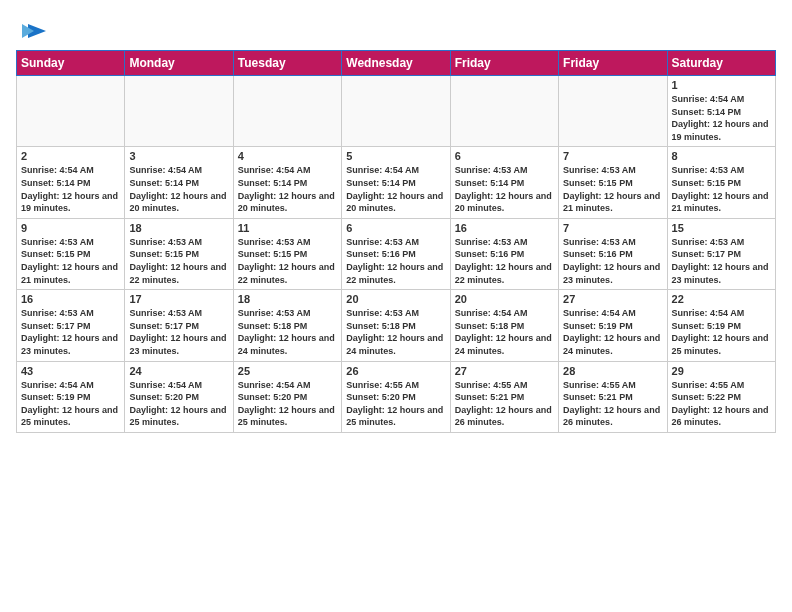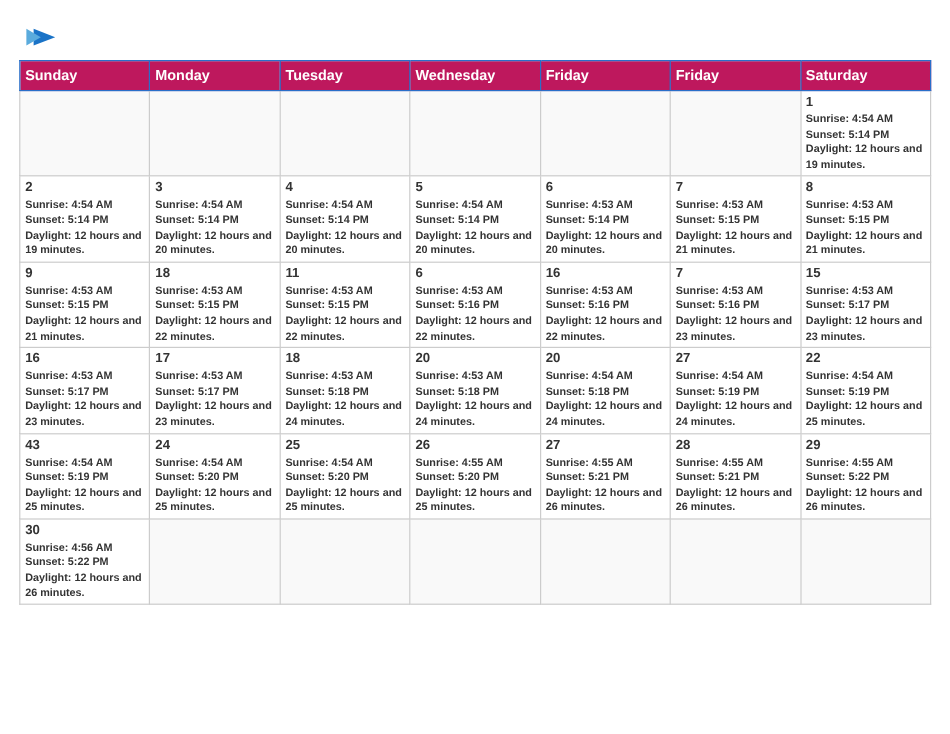--- a/index.html
+++ b/index.html
@@ -304,28 +304,14 @@
 Sunset: 5:21 PM
 Daylight: 12 hours and 26 minutes.</div>
         </td>
         <td>
           <span class="day-number">29</span>
           <div class="day-info" style="white-space: pre-line;">Sunrise: 4:55 AM
 Sunset: 5:22 PM
 Daylight: 12 hours and 26 minutes.</div>
         </td>
       </tr>
-      <tr>
-        <td>
-          <span class="day-number">30</span>
-          <div class="day-info" style="white-space: pre-line;">Sunrise: 4:56 AM
-Sunset: 5:22 PM
-Daylight: 12 hours and 26 minutes.</div>
-        </td>
-        <td class="empty"></td>
-        <td class="empty"></td>
-        <td class="empty"></td>
-        <td class="empty"></td>
-        <td class="empty"></td>
-        <td class="empty"></td>
-      </tr>
     </tbody>
 </table>
 
 </body></html>

